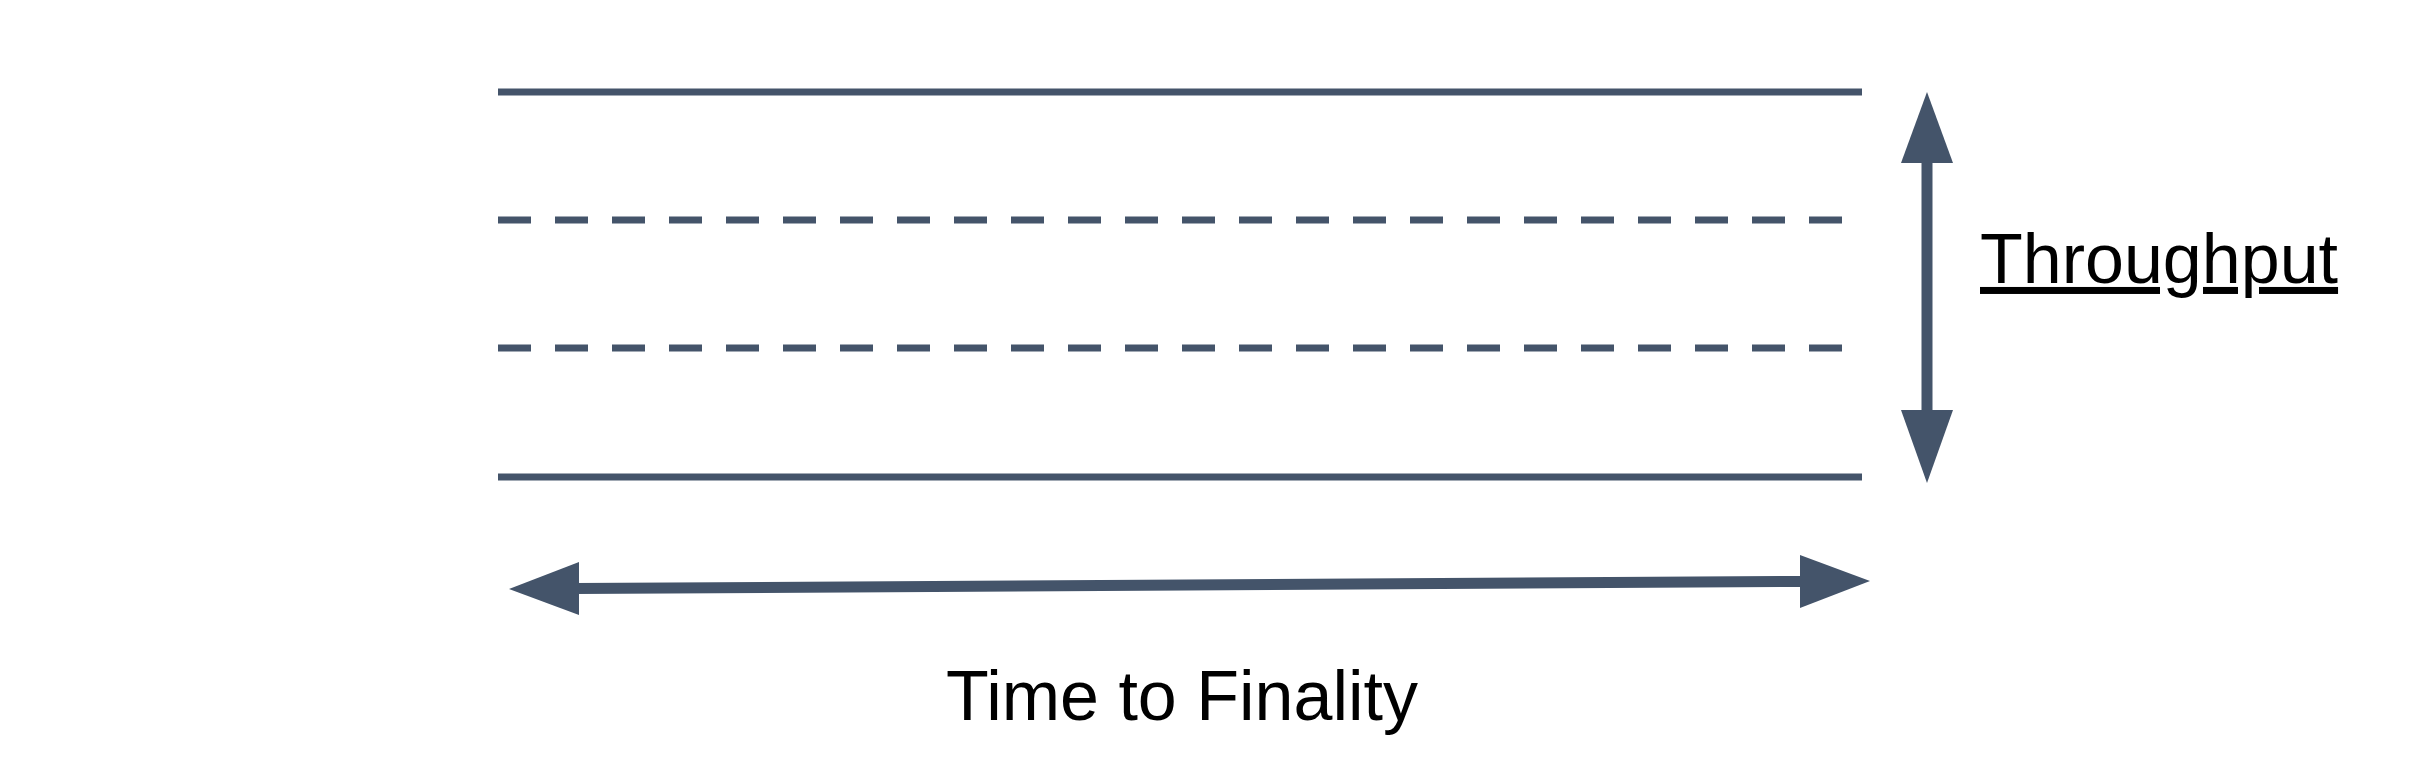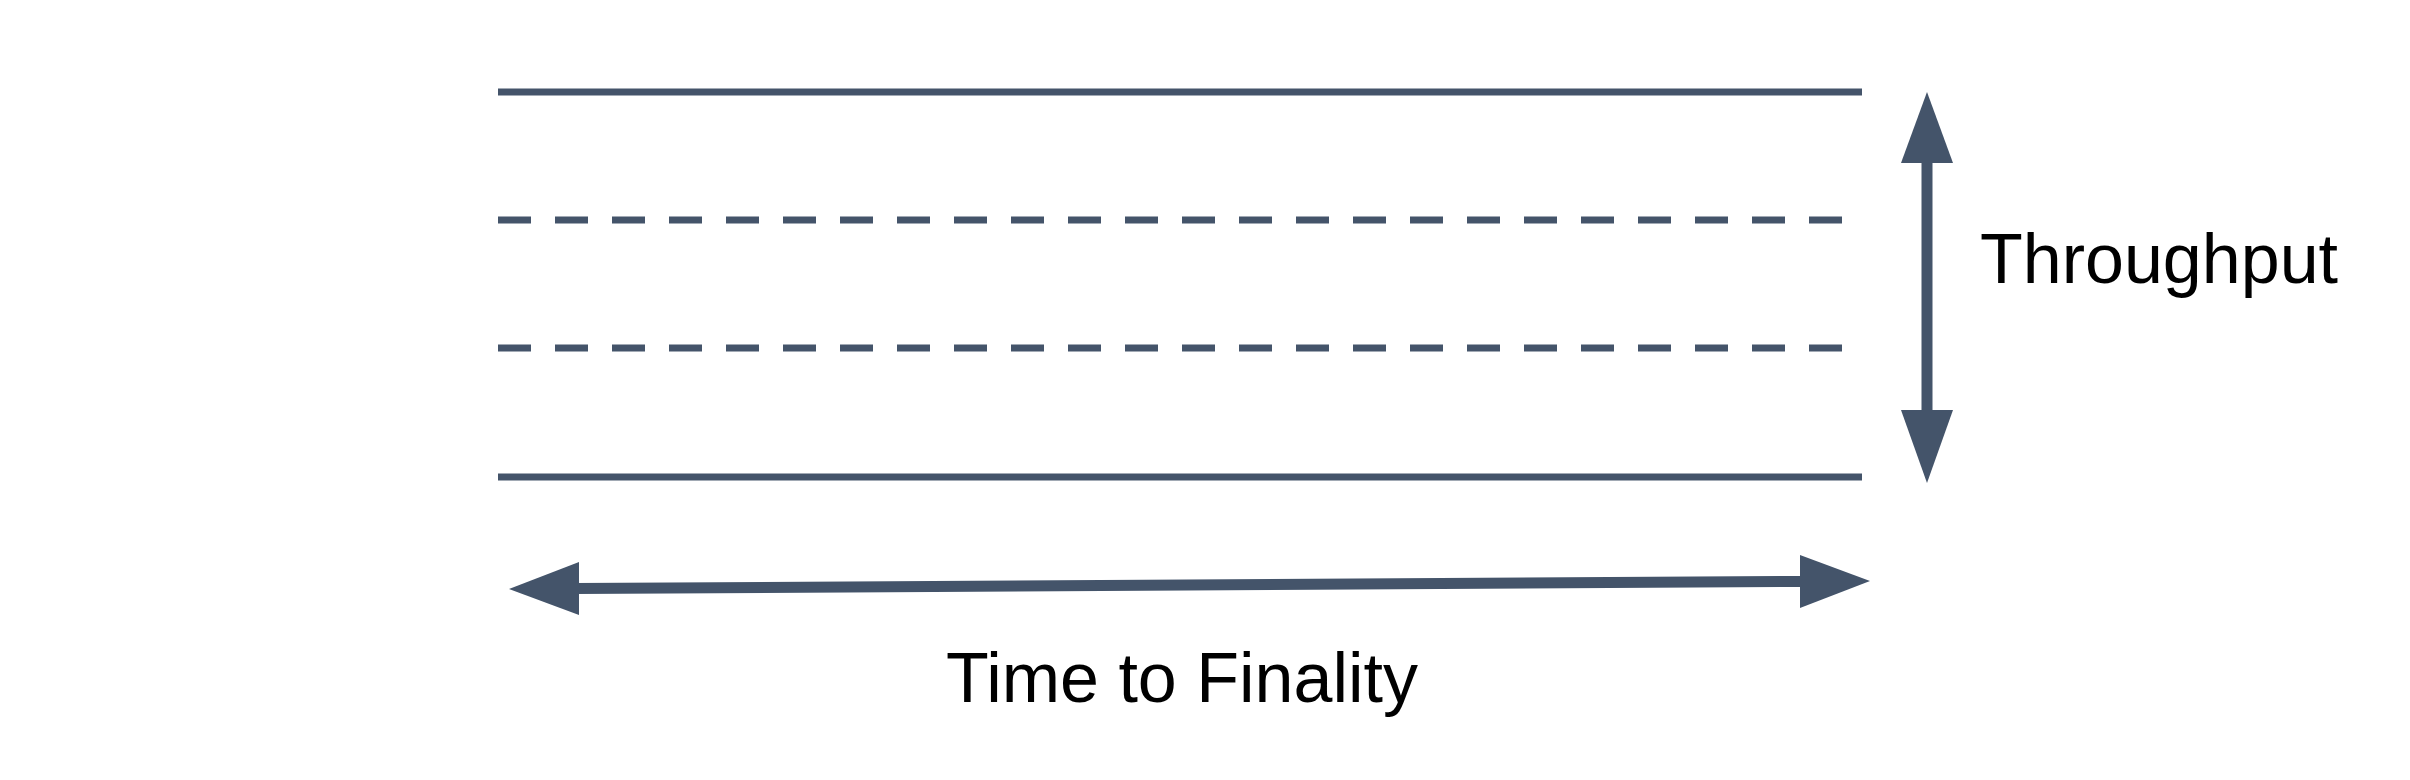--- a/index.html
+++ b/index.html
@@ -45,24 +45,25 @@
     position: absolute;
     color: var(--label, #000000);
     font-size: 70px;
     line-height: 1.1;
     white-space: nowrap;
   }
   .label.throughput {
     left: 1980px;
     top: 261px;
     transform: translateY(-52%);
+    text-decoration: underline;
   }
   .label.ttf {
     left: 1182px;
-    top: 678px;
+    top: 696px;
     transform: translate(-50%, -50%);
   }
 </style>
 </head>
 <body>
 
 <div class="canvas">
 
   <svg class="diagram-svg" viewBox="0 0 2410 780" xmlns="http://www.w3.org/2000/svg">
 

